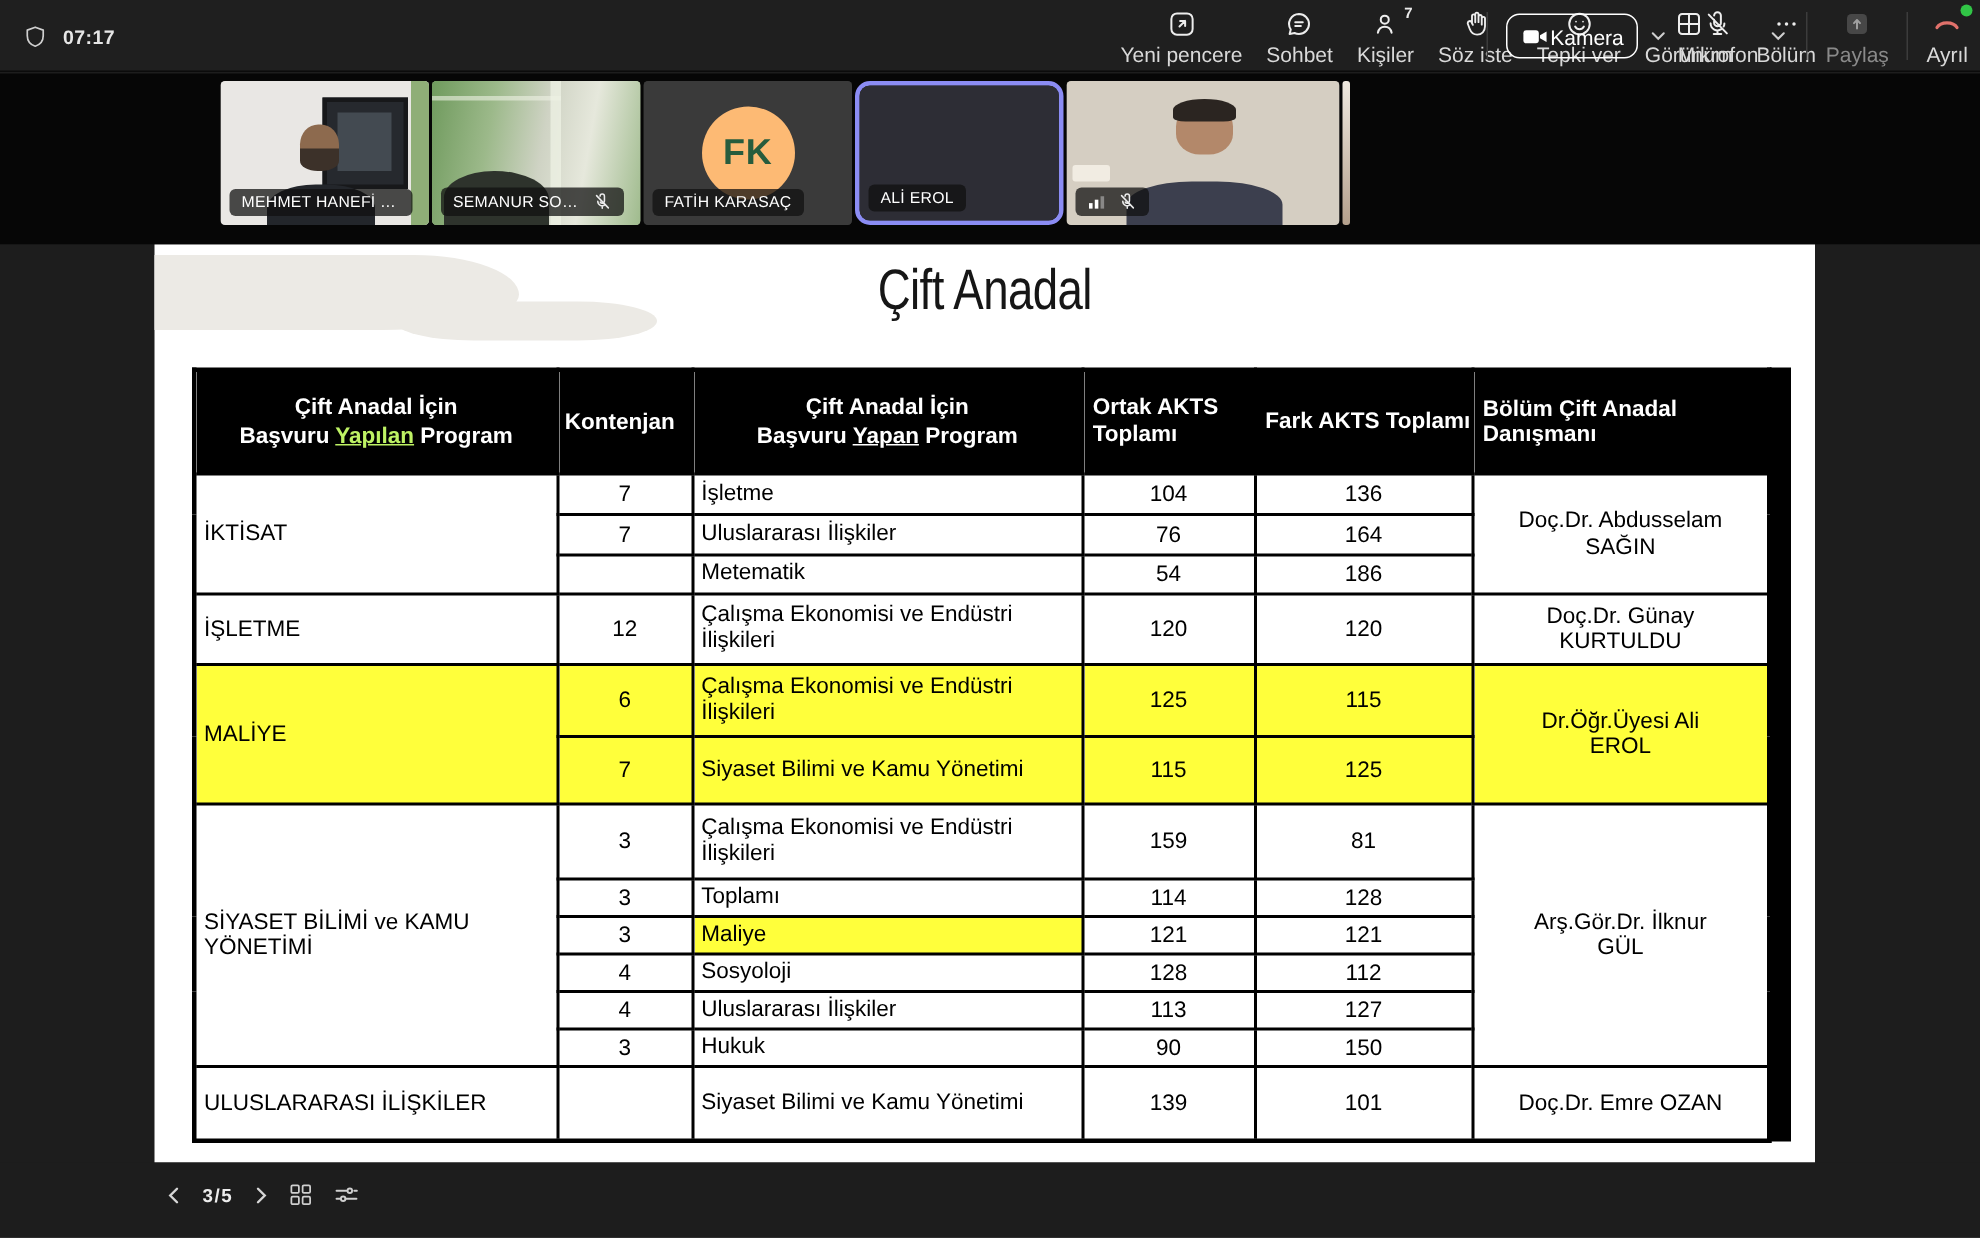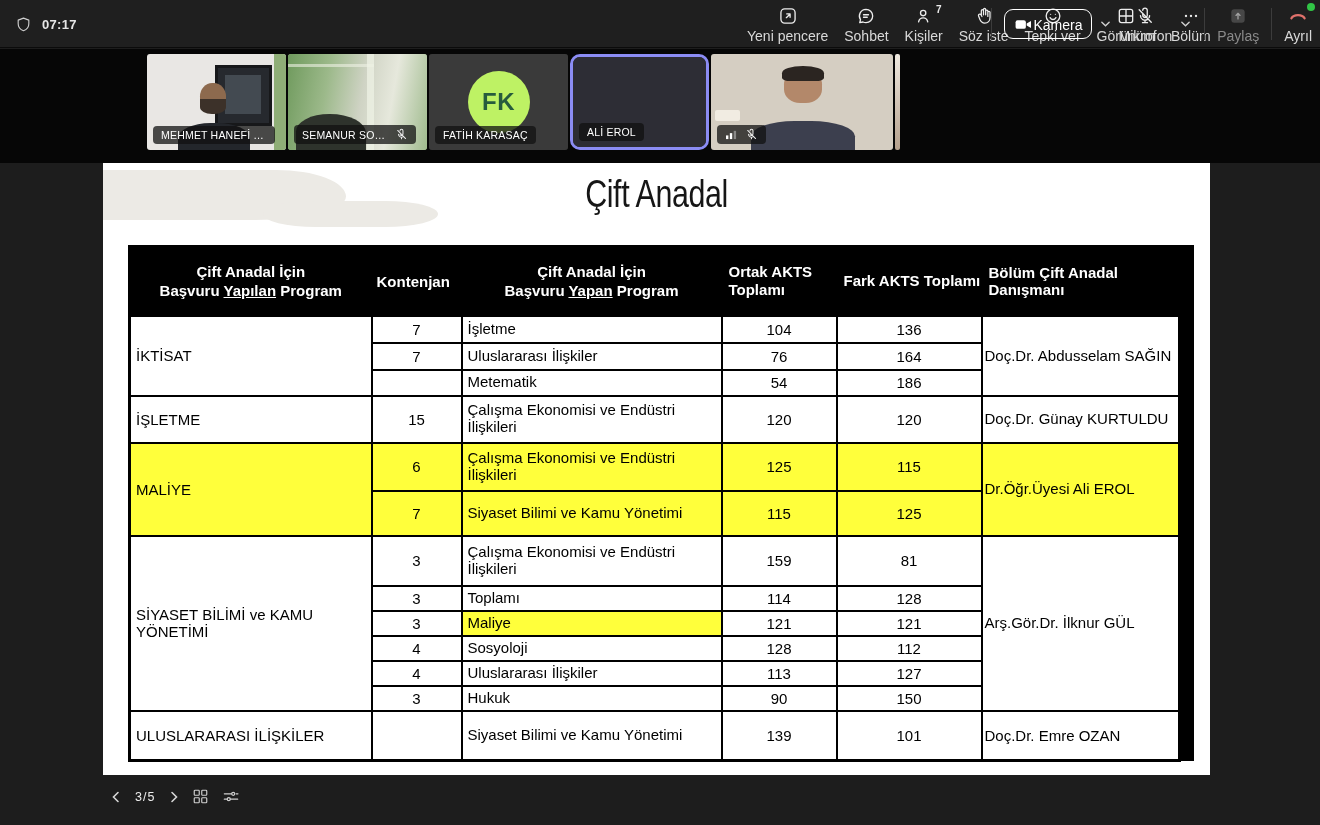--- a/index.html
+++ b/index.html
@@ -26,21 +26,21 @@
   .presence-dot{position:absolute;right:5px;top:3px;width:8px;height:8px;border-radius:50%;background:#31c546}
 
   
   .film{position:absolute;top:49px;left:0;right:0;height:114px;background:#060606}
   .tiles{position:absolute;left:147px;top:5px;display:flex;gap:2px}
   .tile{position:relative;width:139px;height:96px;background:#222;border-radius:3px;overflow:hidden;flex:none}
   .tile.wide{width:182px}
   .tile.active{border:3px solid #8b8cf4;border-radius:10px}
   .ph{position:absolute;inset:0}
   .av-wrap{position:absolute;inset:0;display:flex;align-items:center;justify-content:center}
-  .avatar{width:62px;height:62px;border-radius:50%;background:#bef264;color:#275c3d;
+  .avatar{width:62px;height:62px;border-radius:50%;background:#fdba74;color:#275c3d;
     font-size:24px;font-weight:700;display:flex;align-items:center;justify-content:center;letter-spacing:.5px}
   .pill{position:absolute;left:6px;bottom:6px;display:flex;align-items:center;gap:7px;
     background:rgba(16,16,16,.74);border-radius:4px;padding:3px 8px;color:#fff;max-width:88%}
   .pname{font-size:10.5px;white-space:nowrap;overflow:hidden;text-overflow:ellipsis;letter-spacing:.2px}
   .sliver{width:5px;height:96px;background:linear-gradient(#efe9e0,#b4a08c);flex:none;border-radius:2px}
 
   
   .stage{position:absolute;top:163px;left:0;right:0;height:612px;background:#1d1d1d}
   .slide{position:absolute;left:103px;top:0;width:1107px;height:612px;background:#fff}
   .smudge{position:absolute;left:0;top:7px;width:243px;height:50px;background:#eceae5;
@@ -53,31 +53,31 @@
   .strip{position:absolute;left:1077px;top:82px;width:14px;height:516px;background:#000}
   .ptable{position:absolute;left:25px;top:82px;width:1050px;border-collapse:collapse;table-layout:fixed;border:3px solid #000}
   .ptable td{border:2px solid #000;font-size:15px;color:#000;vertical-align:middle;overflow:hidden}
   .ptable td.hd{background:#000;color:#fff;font-weight:700}
   .h1{font-size:17px;text-align:center;line-height:1.3}
   .h2{font-size:12.5px;padding-left:4px}
   .h3{font-size:19px;text-align:center;line-height:1.3;color:#ff2d1a}
   .h45{font-size:15.5px;padding-left:6px;line-height:1.2}
   .h6{font-size:13px;padding-left:6px}
   .uline{text-decoration:underline}
-  .red{color:#ffffff}
+  .red{color:#bef264}
   .c-prog{text-align:left;padding:2px 5px}
   .c-quota,.c-num{text-align:center;padding:0}
   .c-app{text-align:left;padding:2px 5px;line-height:1.12}
-  .c-adv{text-align:left;padding:2px 2px;line-height:1.15}
+  .c-adv{text-align:center;padding:2px 23px;line-height:1.15}
   .yl{background:#ffff3b}
 
   
   .bottombar{position:absolute;top:775px;left:0;right:0;height:50px;background:#1d1d1d}
   .pager{position:absolute;left:112px;top:14px;display:flex;align-items:center;gap:15px}
-  .pg-label{color:#ededed;font-size:12.5px;font-weight:400;letter-spacing:1px}
+  .pg-label{color:#ededed;font-size:12.5px;font-weight:700;letter-spacing:1px}
   .pg-btn{display:flex;align-items:center}
 </style>
 </head>
 <body>
 
 <div class="app">
 
   <header class="toolbar">
     <div class="tb-left">
       <span class="chev">
@@ -319,21 +319,21 @@
               <td class="c-num">164</td>
             </tr>
             <tr style="height: 26px;">
               <td class="c-quota"></td>
               <td class="c-app">Metematik</td>
               <td class="c-num">54</td>
               <td class="c-num">186</td>
             </tr>
             <tr style="height: 47px;">
               <td class="c-prog" rowspan="1">İŞLETME</td>
-              <td class="c-quota">15</td>
+              <td class="c-quota">12</td>
               <td class="c-app">Çalışma Ekonomisi ve Endüstri İlişkileri</td>
               <td class="c-num">120</td>
               <td class="c-num">120</td>
               <td class="c-adv" rowspan="1">Doç.Dr. Günay KURTULDU</td>
             </tr>
             <tr style="height: 48px;">
               <td class="c-prog yl" rowspan="2">MALİYE</td>
               <td class="c-quota yl">6</td>
               <td class="c-app yl">Çalışma Ekonomisi ve Endüstri İlişkileri</td>
               <td class="c-num yl">125</td>

